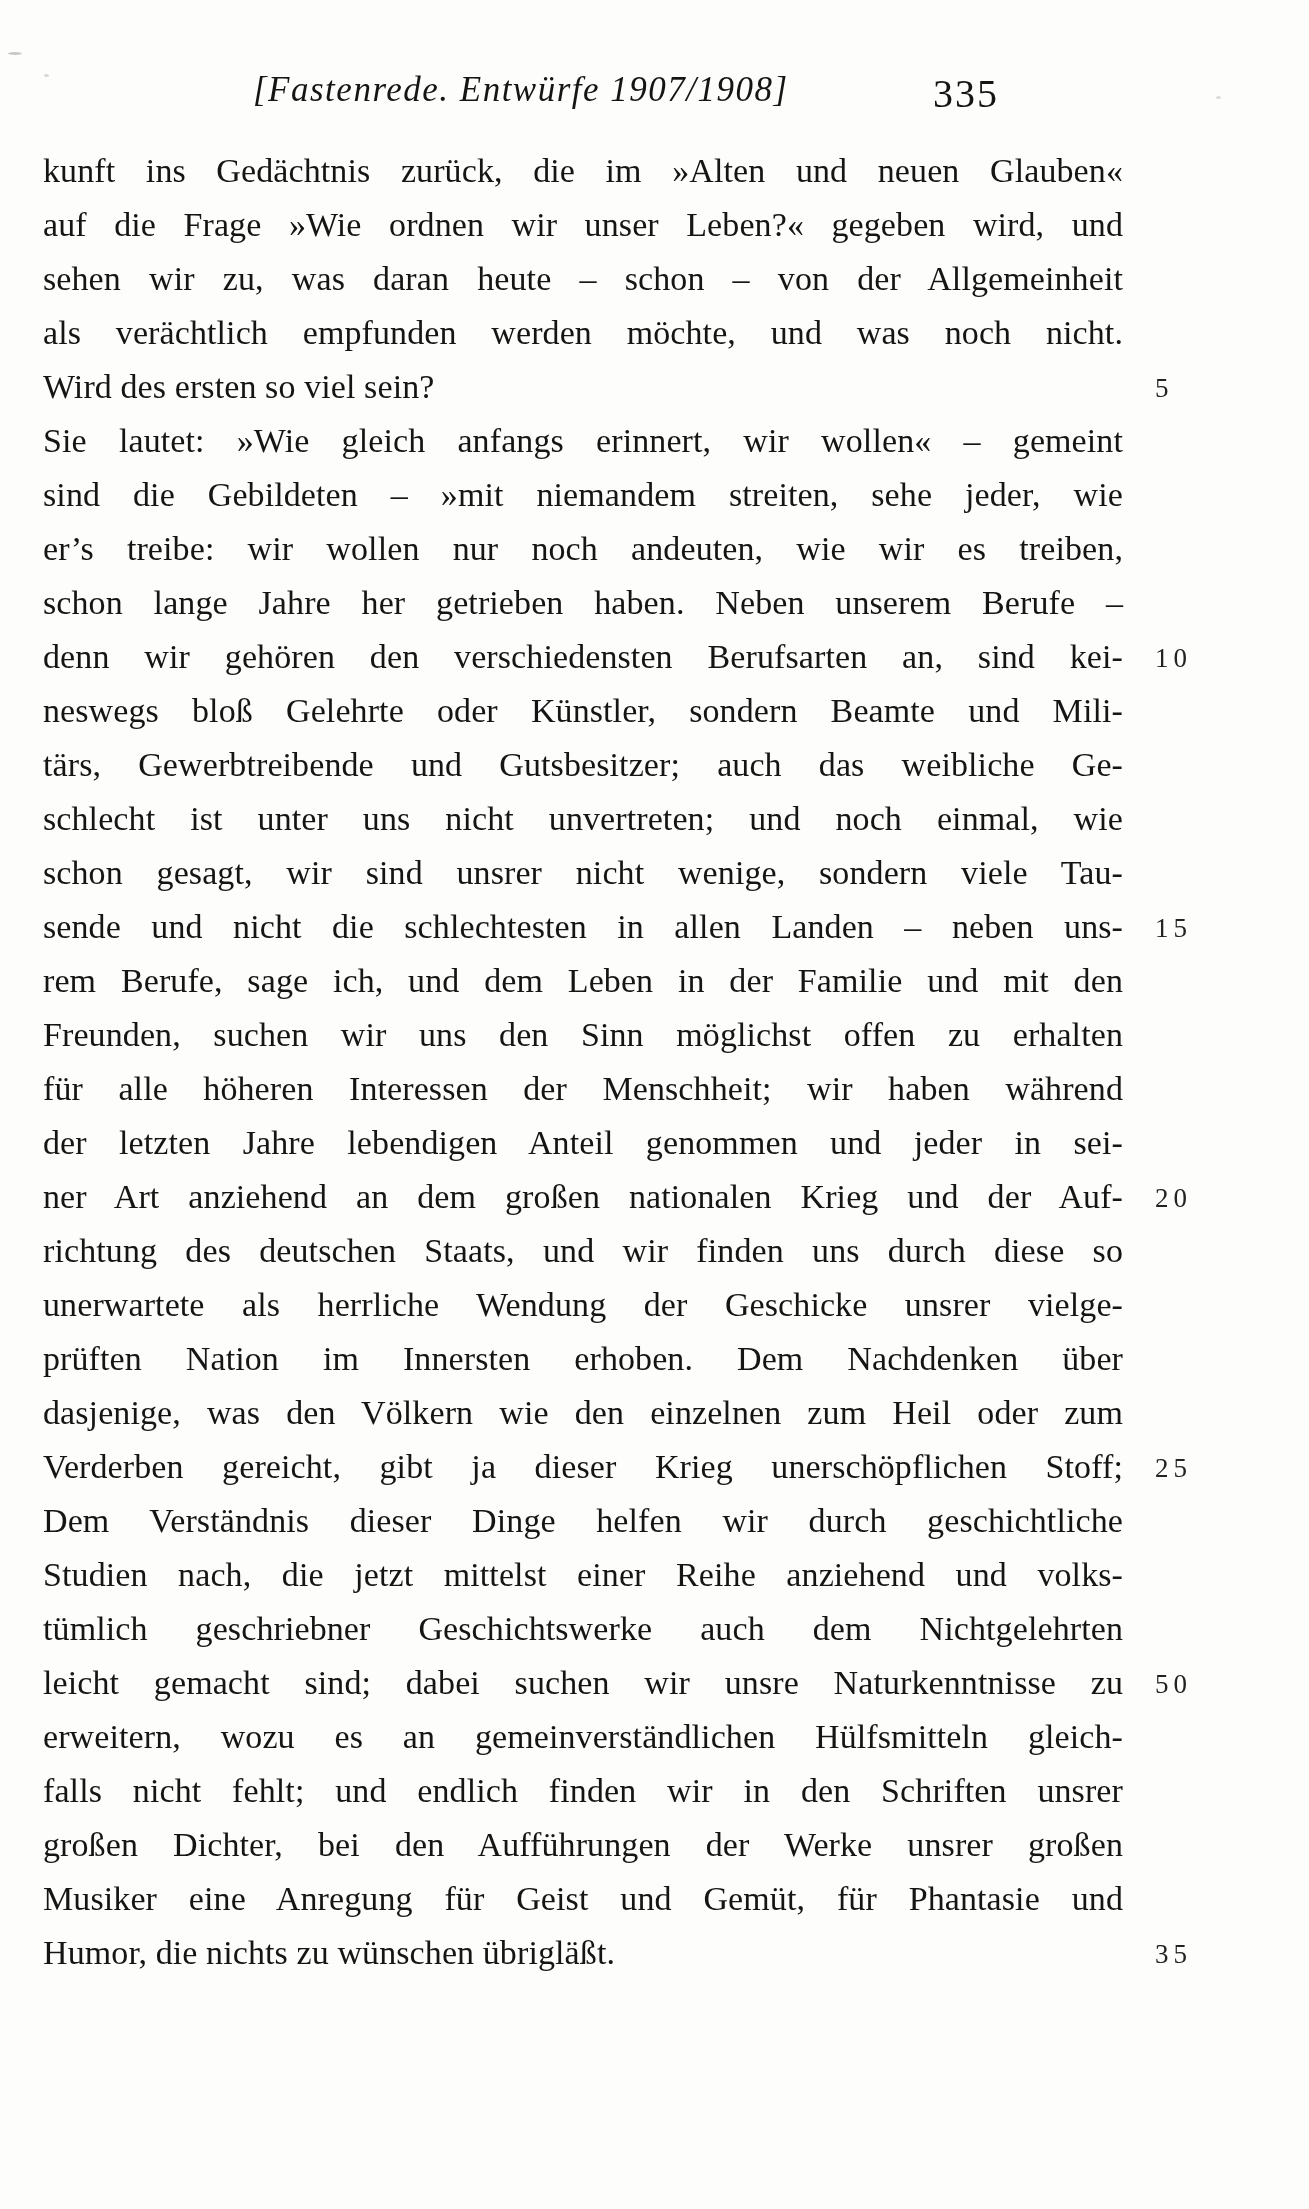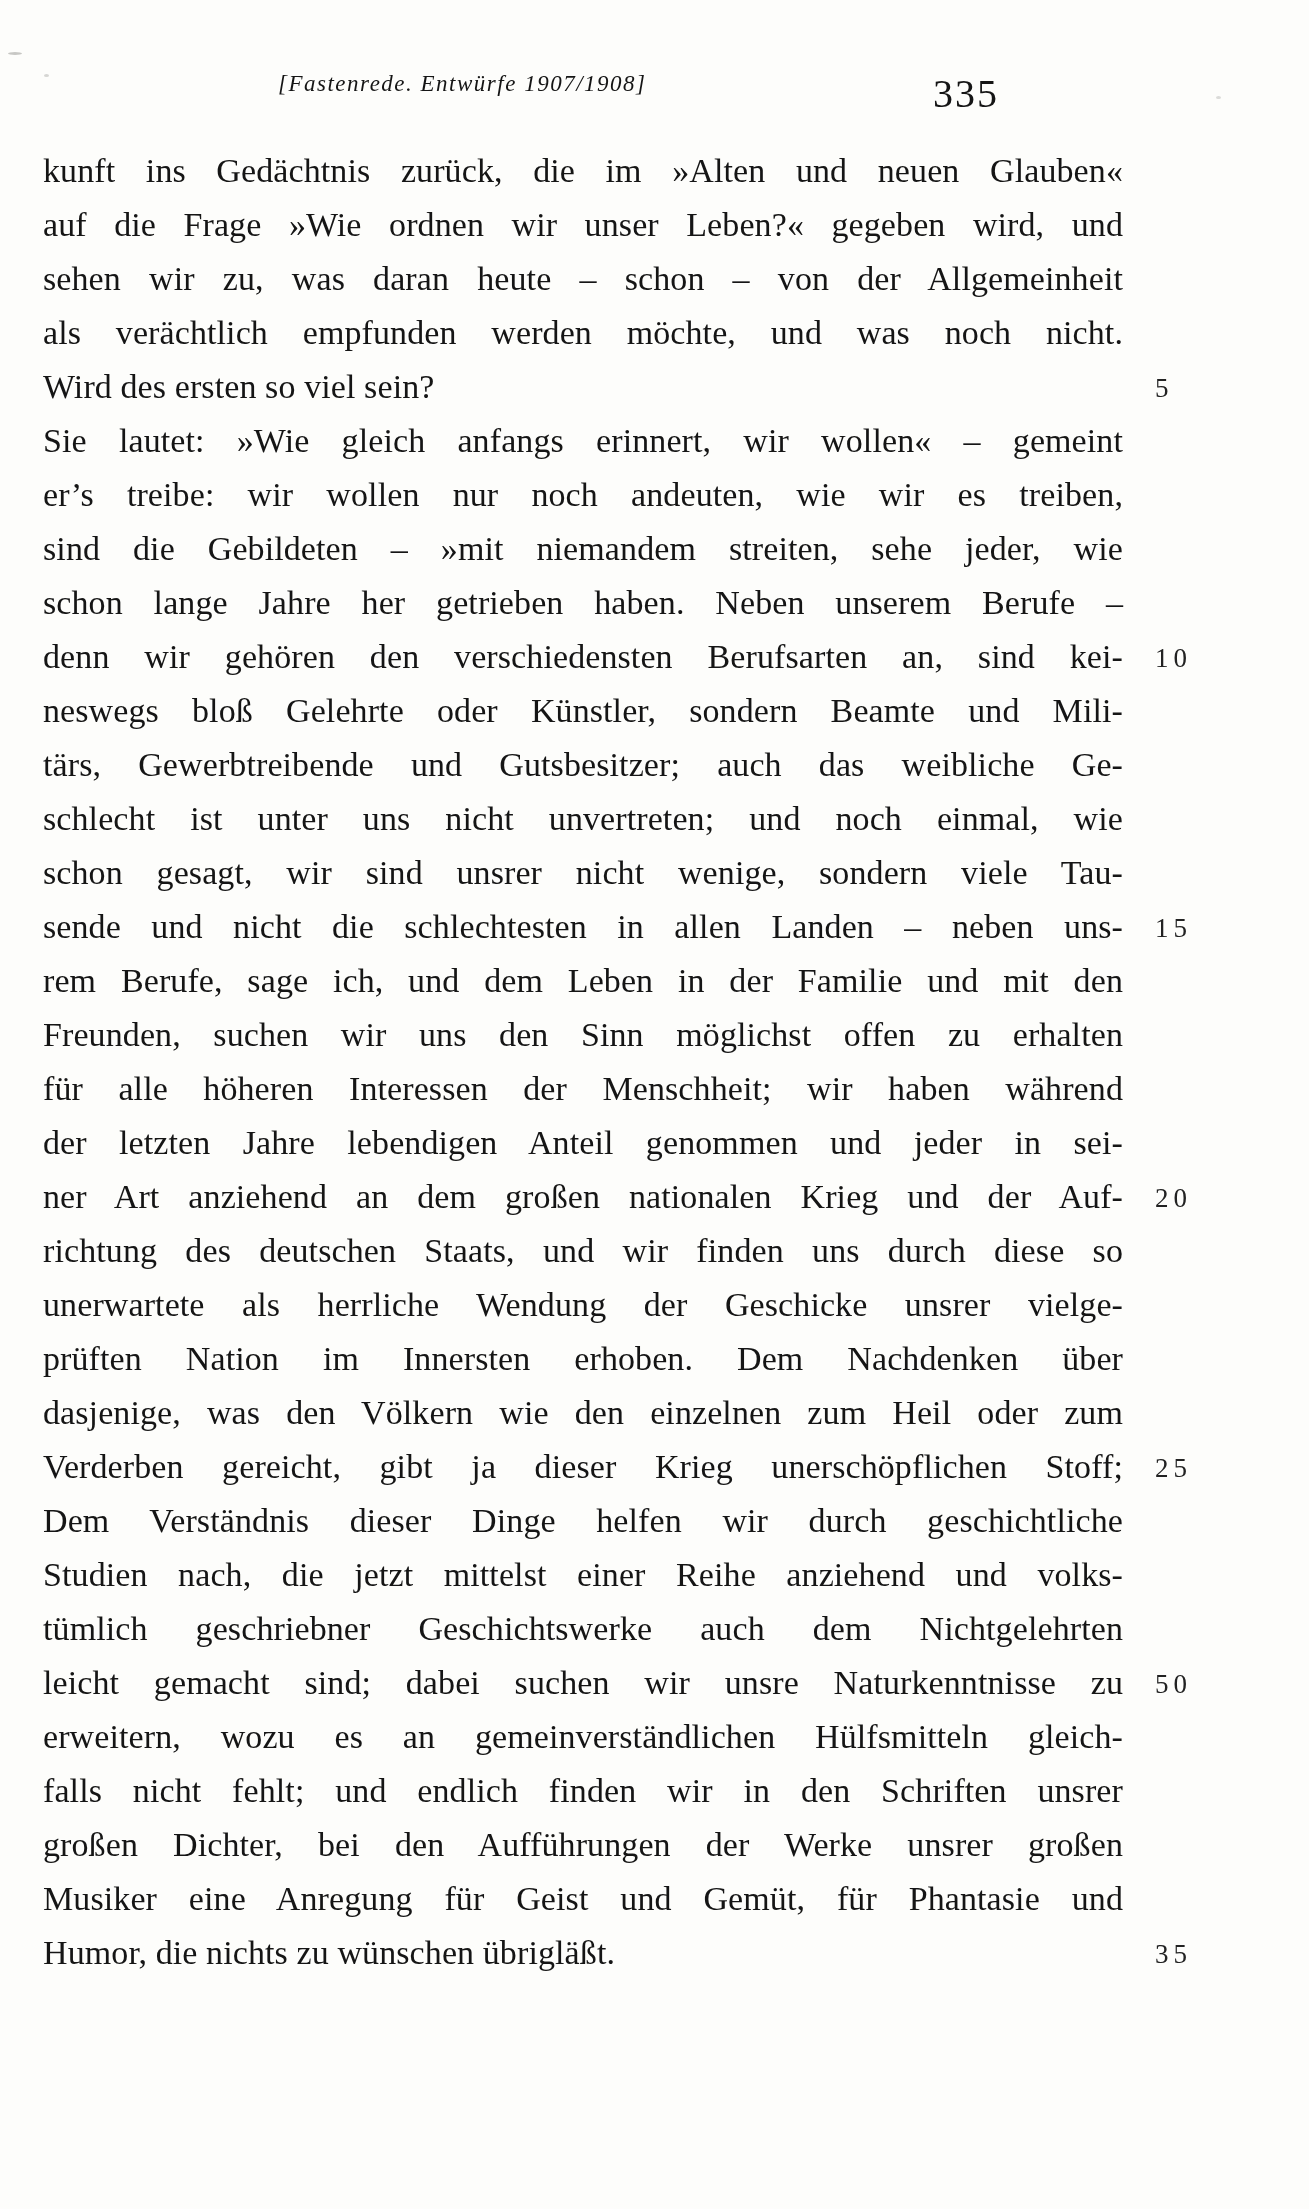--- a/index.html
+++ b/index.html
@@ -16,25 +16,24 @@
     color: #151515;
     font-family: "Liberation Serif", "DejaVu Serif", serif;
     overflow: hidden;
   }
   
   .running-header {
     position: absolute;
     left: 253px;
     top: 72px;
     font-style: italic;
-    font-size: 23px;
+    font-size: 35px;
     letter-spacing: 1.5px;
     line-height: 1;
     white-space: nowrap;
-    margin-left: 25px;
   }
   .page-number {
     position: absolute;
     left: 933px;
     top: 74px;
     font-size: 40px;
     letter-spacing: 2px;
     line-height: 1;
   }
   
@@ -120,26 +119,26 @@
         <span class="line-text">Wird des ersten so viel sein?</span>
         <span class="margin-number">5</span>
       </div>
 
       <div class="text-line">
         <span class="line-text">Sie lautet: »Wie gleich anfangs erinnert, wir wollen« – gemeint</span>
         
       </div>
 
       <div class="text-line">
+        <span class="line-text">sind die Gebildeten – »mit niemandem streiten, sehe jeder, wie</span>
+        
+      </div>
+
+      <div class="text-line">
         <span class="line-text">er’s treibe: wir wollen nur noch andeuten, wie wir es treiben,</span>
-        
-      </div>
-
-      <div class="text-line">
-        <span class="line-text">sind die Gebildeten – »mit niemandem streiten, sehe jeder, wie</span>
         
       </div>
 
       <div class="text-line">
         <span class="line-text">schon lange Jahre her getrieben haben. Neben unserem Berufe –</span>
         
       </div>
 
       <div class="text-line">
         <span class="line-text">denn wir gehören den verschiedensten Berufsarten an, sind kei-</span>

